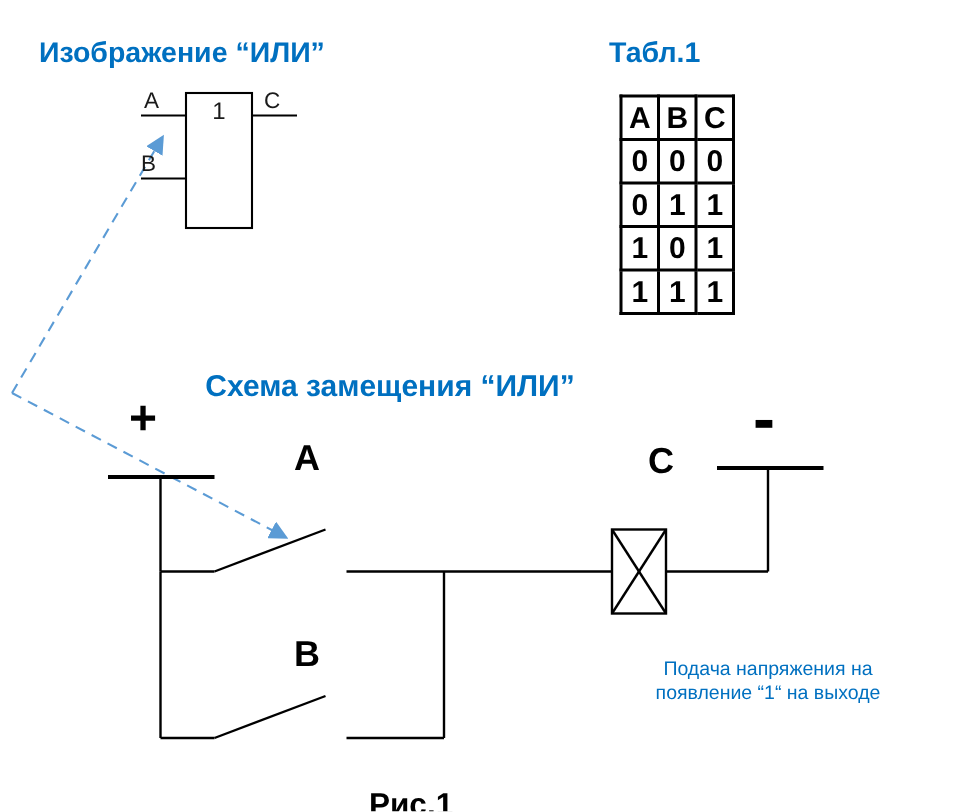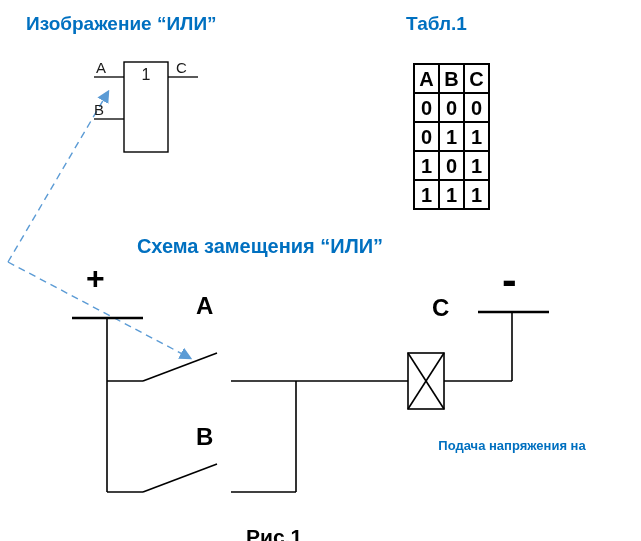--- a/index.html
+++ b/index.html
@@ -2,25 +2,25 @@
 <html style="--blue: #0070C0; --arrow: #5B9BD5; --ink: #000000;"><head>
 <meta charset="utf-8">
 <style>
   :root { --blue:#0070C0; --arrow:#5B9BD5; --ink:#000000; }
   * { margin:0; padding:0; box-sizing:border-box; }
   html,body { background:#ffffff; }
   .canvas {
     position:relative; width:641px; height:541px; background:#ffffff;
     overflow:hidden; font-family:"Liberation Sans", sans-serif;
   }
-  .abs { position:absolute; }
+  .abs { position:absolute;margin-top:12px; }
   .blue-title { font-weight:bold; color:var(--blue); font-size:19px; white-space:nowrap; }
   .note {
     position:absolute; left:386px; top:438px; width:252px;
-    text-align:center; font-size:13px; font-weight:bold; color:var(--blue); line-height:16px;
+    text-align:center; font-size:13px; font-weight:normal; color:var(--blue); line-height:16px;
   }
   .big-label { position:absolute; font-size:24px; font-weight:bold; color:var(--ink); }
   .terminal { position:absolute; font-weight:bold; color:var(--ink); line-height:1; }
   .gate-label { position:absolute; font-size:15px; color:#1a1a1a; }
   .gate-one { position:absolute; left:124px; top:66px; width:44px; text-align:center; font-size:16px; color:#1a1a1a; }
   .caption { position:absolute; left:246px; top:525px; font-size:21px; font-weight:bold; color:var(--ink); }
   table.truth { position:absolute; left:413px; top:63px; border-collapse:collapse; }
   table.truth td {
     border:2px solid #000; width:25px; height:29px; padding:0;
     text-align:center; vertical-align:middle; font-weight:bold; font-size:20px; line-height:1; color:#000;
@@ -118,17 +118,18 @@
     </table>
 
   <div class="terminal" style="left:86px; top:262px; font-size:32px;">+</div>
   <div class="terminal" style="left:502px; top:258px; font-size:44px;">-</div>
   <div class="big-label" style="left:196px; top:292px;">А</div>
   <div class="big-label" style="left:196px; top:423px;">В</div>
   <div class="big-label" style="left:432px; top:294px;">С</div>
 
   <div class="note">
     <div>Подача напряжения на</div>
+    <div>появление “1“ на выходе</div>
   </div>
 
   <div class="caption">Рис.1</div>
 
 </div>
 
 </body></html>

